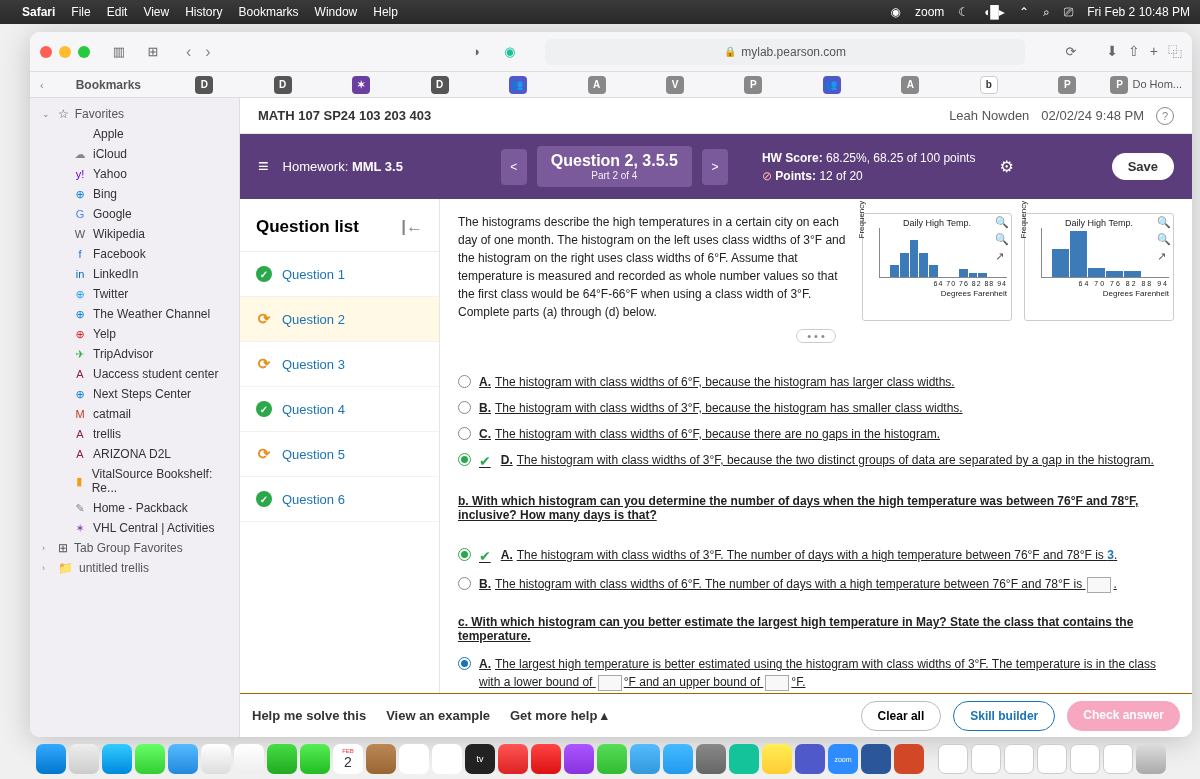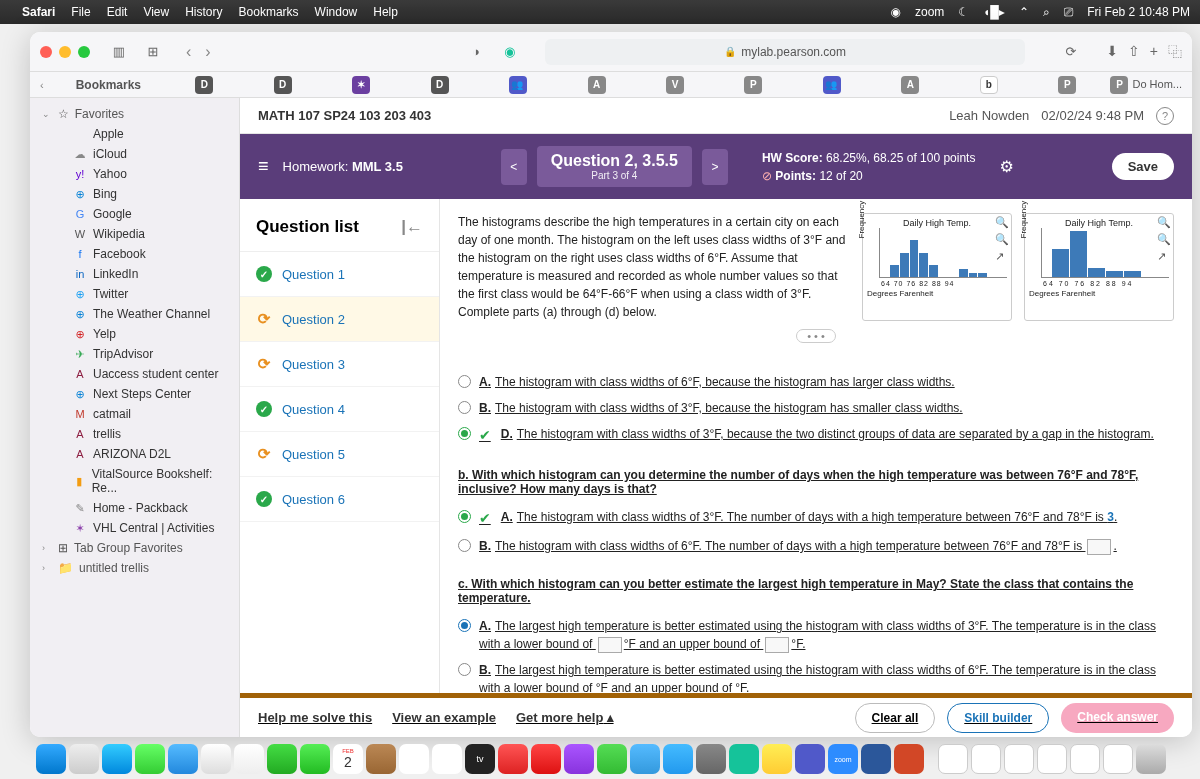--- a/index.html
+++ b/index.html
@@ -65,39 +65,39 @@
 .qlist-item.active { background: #fff9e6; }
 .qlist-item .qicon { width: 16px; height: 16px; border-radius: 50%; display: flex; align-items: center; justify-content: center; font-size: 10px; color: #fff; font-weight: bold; }
 .qi-check { background: #2aa84a; }
 .qi-partial { color: #e89020 !important; background: none !important; font-size: 15px !important; }
 
 .main { flex: 1; padding: 14px 18px; font-size: 12px; color: #222; overflow-y: auto; position: relative; }
 .prompt-row { display: flex; gap: 12px; }
 .prompt-text { flex: 1; line-height: 1.5; }
 .chart-box { width: 150px; border: 1px solid #ccc; border-radius: 3px; padding: 4px; font-size: 9px; position: relative; }
 .chart-box .ctitle { text-align: center; font-size: 9px; }
-.chart-box .caxis { text-align: left; font-size: 8px; margin-top: 2px; }
+.chart-box .caxis { text-align: right; font-size: 8px; margin-top: 2px; }
 .chart-box .plot { height: 50px; display: flex; align-items: flex-end; gap: 1px; padding: 0 10px; border-left: 1px solid #888; border-bottom: 1px solid #888; margin-left: 12px; position: relative; }
 .chart-box .bar { background: #3d7ab8; flex: 1; }
 .chart-box .ylabel { position: absolute; left: -2px; top: 20px; transform: rotate(-90deg); transform-origin: left; font-size: 8px; }
 .chart-box .zoom-icons { position: absolute; right: 2px; top: 2px; display: flex; flex-direction: column; gap: 4px; font-size: 11px; color: #555; }
 
 .qsection { margin-top: 18px; text-decoration: underline; }
 .choice { display: flex; align-items: flex-start; gap: 8px; padding: 4px 0; line-height: 1.5; }
 .choice .radio { width: 13px; height: 13px; border: 1.5px solid #888; border-radius: 50%; margin-top: 2px; flex-shrink: 0; position: relative; }
 .choice .radio.sel { border-color: #2aa84a; }
 .choice .radio.sel::after { content: ''; position: absolute; inset: 2px; background: #2aa84a; border-radius: 50%; }
 .choice .radio.sel-blue { border-color: #1a73b7; }
 .choice .radio.sel-blue::after { content: ''; position: absolute; inset: 2px; background: #1a73b7; border-radius: 50%; }
 .choice .letter { font-weight: 600; margin-right: 4px; }
 .choice .checkmark { color: #2aa84a; font-size: 14px; margin-right: 2px; }
 .input-box { display: inline-block; width: 24px; height: 16px; border: 1px solid #aaa; vertical-align: middle; margin: 0 2px; background: #f8f8f8; }
 .answer-val { color: #1a73b7; font-weight: 600; }
 
-.footer { height: 44px; border-top: 5px solid #a16207; display: flex; align-items: center; padding: 0 18px; gap: 20px; font-size: 13px; font-weight: 600; text-decoration: underline; }
+.footer { height: 44px; border-top: 1px solid #a16207; display: flex; align-items: center; padding: 0 12px; gap: 20px; font-size: 13px; font-weight: 600; }
 .footer .link { color: #333; cursor: pointer; }
 .footer .right { margin-left: auto; display: flex; gap: 12px; }
 .footer .btn { padding: 7px 16px; border-radius: 18px; border: 1.5px solid #bbb; font-size: 12px; font-weight: 600; cursor: pointer; }
 .footer .btn.skill { border-color: #1a73b7; color: #1a73b7; }
 .footer .btn.check { background: #f7a8c0; border: none; color: #fff; }
 
 
 .dock { position: absolute; bottom: 2px; left: 30px; right: 30px; height: 36px; display: flex; align-items: center; gap: 3px; padding: 0 6px; }
 .dock .dicon { width: 30px; height: 30px; border-radius: 7px; background: linear-gradient(#6bf, #48d); flex-shrink: 0; }
 .dock .divider { width: 1px; height: 26px; background: #aaa; margin: 0 4px; }
@@ -290,21 +290,21 @@
         </div>
       </div>
 
       <div class="purple-bar">
         <span class="ham">≡</span>
         <span><span>Homework:</span> <b>MML 3.5</b></span>
         <div class="mid">
           <div class="navbtn">&lt;</div>
           <div class="qchip">
             <div class="title">Question 2, 3.5.5</div>
-            <div class="sub">Part 3 of 4</div>
+            <div class="sub">Part 2 of 4</div>
           </div>
           <div class="navbtn">&gt;</div>
         </div>
         <div class="scores">
           <div><b>HW Score:</b> <span>68.25%, 68.25 of 100 points</span></div>
           <div><span style="color:#ffb0b0">⊘</span> <b>Points:</b> <span>12 of 20</span></div>
         </div>
         <span class="gear">⚙</span>
         <div class="save-btn">Save</div>
       </div>
@@ -396,28 +396,32 @@
           <div class="qsection" id="choices-a">
               <div class="choice">
                 <span class="radio "></span>
                 <span><span class="letter">A.</span>The histogram with class widths of 6°F, because the histogram has larger class widths.</span>
               </div>
               <div class="choice">
                 <span class="radio "></span>
                 <span><span class="letter">B.</span>The histogram with class widths of 3°F, because the histogram has smaller class widths.</span>
               </div>
               <div class="choice">
+                <span class="radio "></span>
+                <span><span class="letter">C.</span>The histogram with class widths of 6°F, because there are no gaps in the histogram.</span>
+              </div>
+              <div class="choice">
                 <span class="radio sel"></span>
                 <span class="checkmark">✔</span>
                 <span><span class="letter">D.</span>The histogram with class widths of 3°F, because the two distinct groups of data are separated by a gap in the histogram.</span>
               </div>
             </div>
 
           <div class="qsection">
-            <div style="font-weight:600;margin-bottom:8px">b. With which histogram can you determine the number of days when the high temperature was between 76°F and 78°F, inclusive? How many days is that?</div>
+            <div style="font-weight:600;margin-bottom:20px">b. With which histogram can you determine the number of days when the high temperature was between 76°F and 78°F, inclusive? How many days is that?</div>
             <div id="choices-b">
                 <div class="choice">
                   <span class="radio sel"></span>
                   <span class="checkmark">✔</span>
                   <span><span class="letter">A.</span>The histogram with class widths of 3°F. The number of days with a high temperature between 76°F and 78°F is <span class="answer-val">3</span>.</span>
                 </div>
                 <div class="choice">
                   <span class="radio "></span>
                   <span><span class="letter">B.</span>The histogram with class widths of 6°F. The number of days with a high temperature between 76°F and 78°F is <span class="input-box"></span>.</span>
                 </div>

